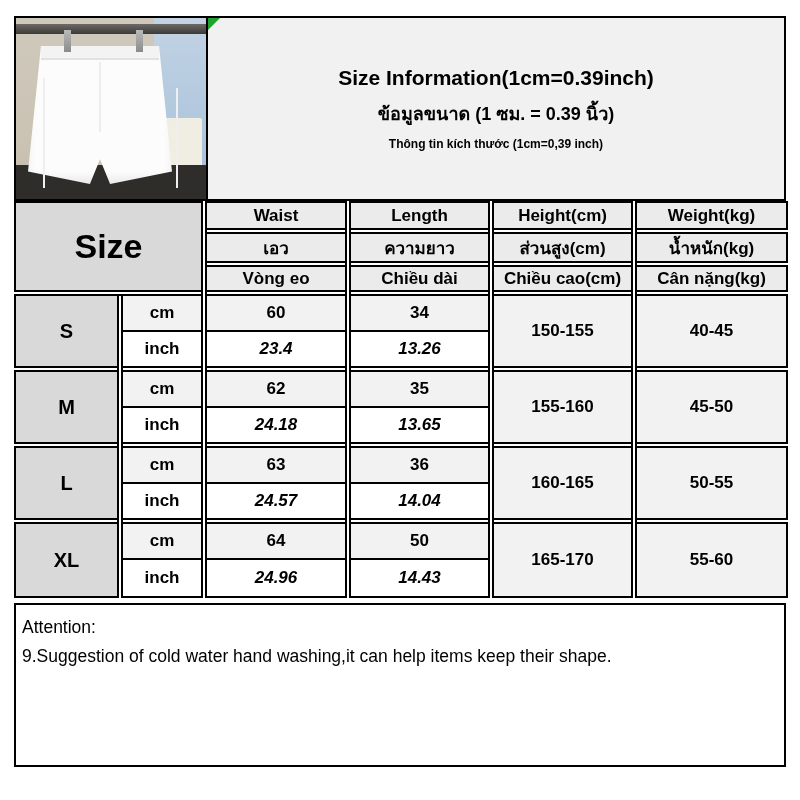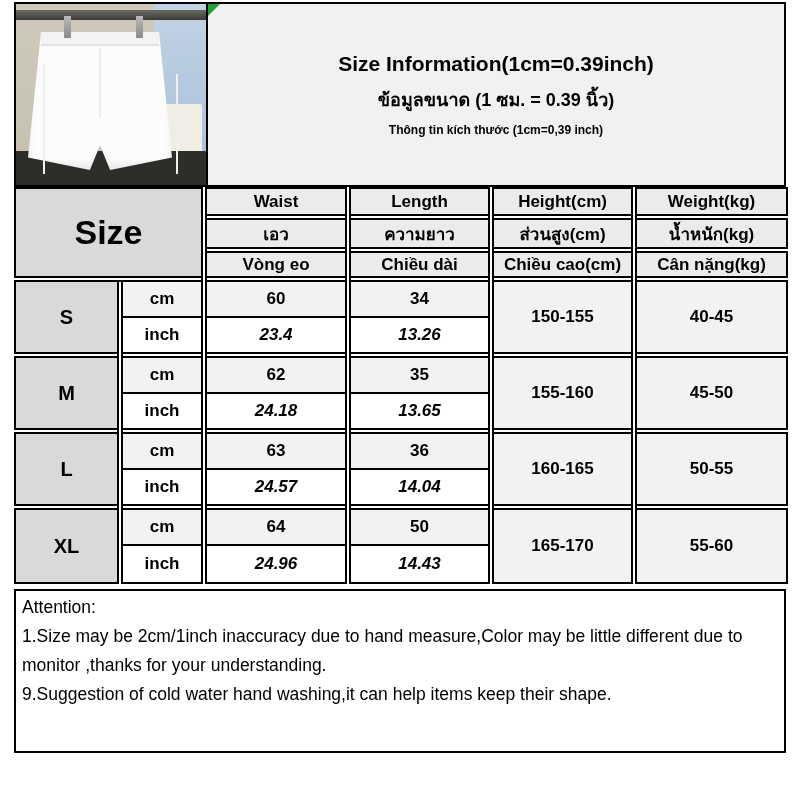--- a/index.html
+++ b/index.html
@@ -8,21 +8,21 @@
     --size-cell-bg:#d9d9d9;
     --header-cell-bg:#ebebeb;
     --cm-row-bg:#f2f2f2;
     --inch-row-bg:#ffffff;
     --corner-marker:#1fa32f;
     --page-bg:#ffffff;
   }
   html,body{margin:0;padding:0;}
   body{font-family:"Liberation Sans","DejaVu Sans",sans-serif;background:#fff;}
   .page{position:relative;width:800px;height:800px;background:var(--page-bg);overflow:hidden;}
-  .content{position:absolute;left:14px;top:2px;width:772px;}
+  .content{position:absolute;left:14px;top:16px;width:772px;}
   *{box-sizing:border-box;}
 
   
   .top-block{display:flex;height:185px;border:2px solid var(--border);background:var(--panel-bg);}
   .photo{position:relative;width:192px;height:100%;border-right:2px solid var(--border);
          background:linear-gradient(180deg,#cfc9bc 0%,#cac3b4 70%,#c4bdae 100%);overflow:hidden;flex:none;}
   .photo-blue{position:absolute;right:0;top:0;width:52px;height:84%;background:linear-gradient(180deg,#c2d3e4 0%,#a9c2da 100%);}
   .photo-tote{position:absolute;right:4px;top:100px;width:42px;height:92px;background:#f0ede2;border-radius:2px;}
   .photo-dark{position:absolute;left:0;bottom:0;width:100%;height:34px;background:#2f2d2a;}
   .photo-rod{position:absolute;left:0;top:6px;width:100%;height:10px;background:linear-gradient(180deg,#6d6a66,#3c3a37);}
@@ -58,21 +58,21 @@
   td.hc{background:var(--header-cell-bg);}
   td.lettercell{background:var(--size-cell-bg);font-size:20px;}
   td.unitcell{background:var(--cm-row-bg);}
   td.unitcell-i{background:var(--inch-row-bg);}
   td.datac{background:var(--cm-row-bg);margin-top:9px;}
   td.datai{background:var(--inch-row-bg);font-style:italic;}
   td.mergc{background:var(--cm-row-bg);}
 
   
   .attention{margin-top:5px;height:164px;border:2px solid var(--border);background:#ffffff;
-             padding:2px 6px;font-size:17.5px;line-height:29px;color:#000;}
+             padding:8px 6px;font-size:17.5px;line-height:29px;color:#000;}
 </style>
 </head>
 <body>
 
 <div class="page">
   <div class="content">
 
     <div class="top-block">
       <div class="photo">
         <div class="photo-blue"></div>
@@ -178,18 +178,17 @@
         <tr class="inchrow">
           <td class="unitcell-i vd">inch</td>
           <td class="datai vd">24.96</td>
           <td class="datai vd">14.43</td>
         </tr>
       </tbody>
     </table>
 
     <div class="attention">
       <div>Attention:</div>
-      <div>1.Size may be 2cm/1inch inaccuracy due to hand measure,Color may be little different due to monitor ,thanks for your understanding.</div>
       <div>9.Suggestion of cold water hand washing,it can help items keep their shape.</div>
     </div>
 
   </div>
 </div>
 
 </body></html>

